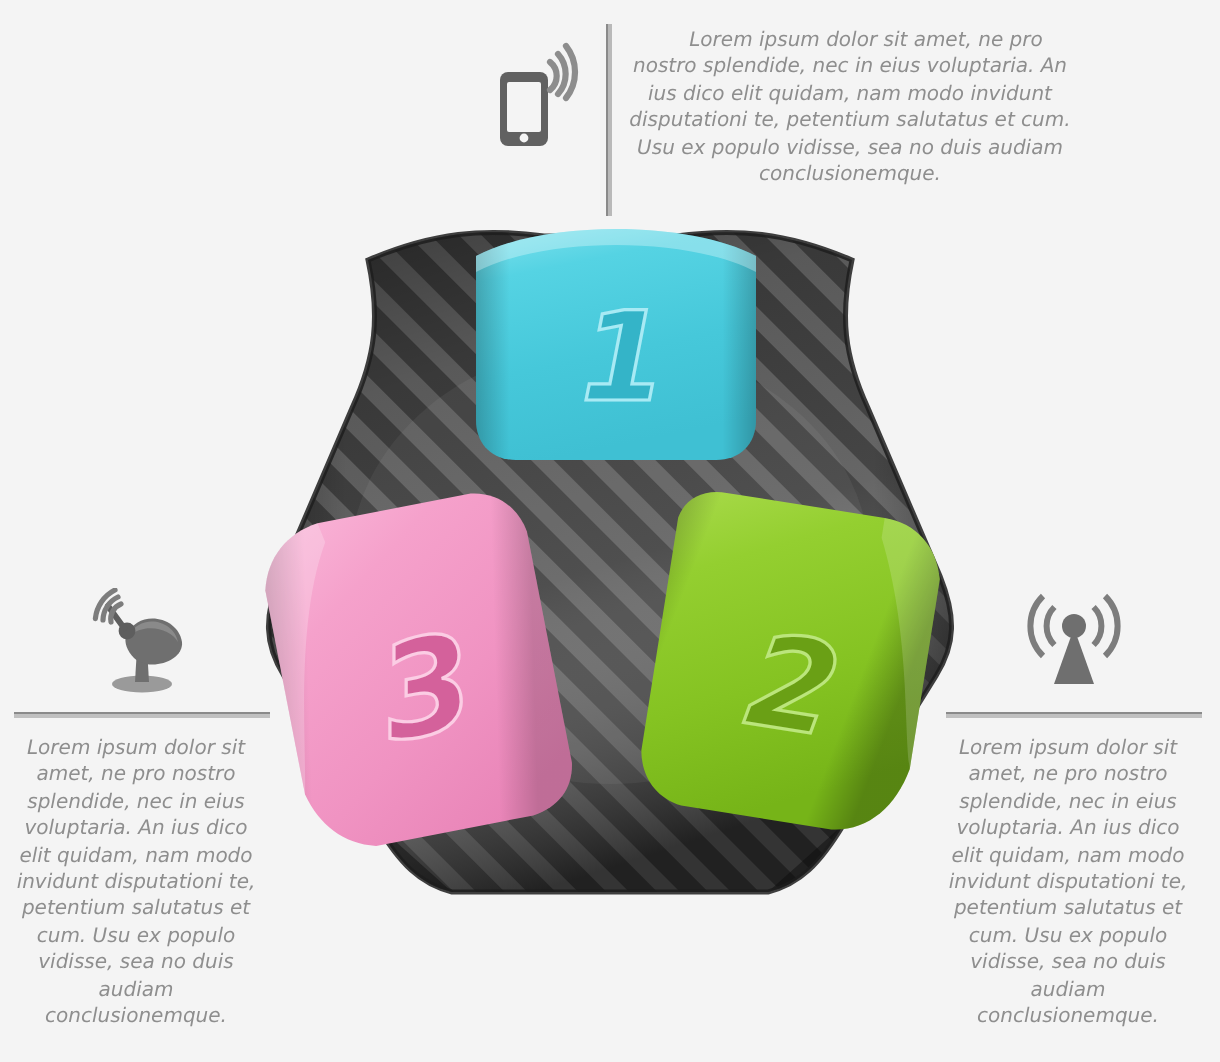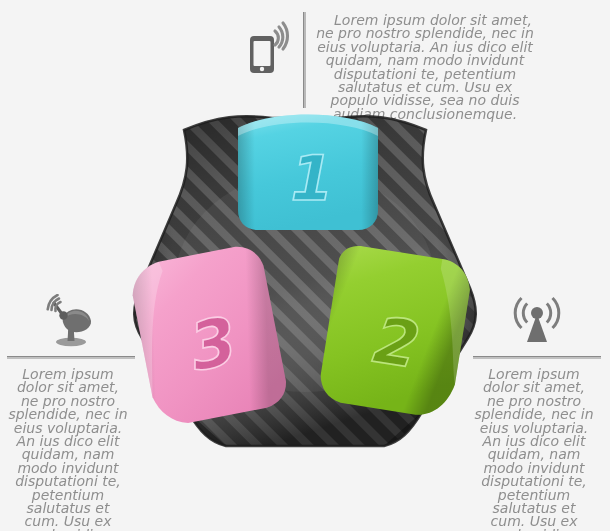--- a/index.html
+++ b/index.html
@@ -18,21 +18,21 @@
   .stage {
     position: absolute;
     inset: 0;
   }
 
   
   .para {
     font-family: "DejaVu Sans", sans-serif;
     font-style: italic;
     color: #8e8e8e;
-    font-size: 14px;
+    font-size: 10px;
     line-height: 13.4px;
   }
 
   
   .top-block {
     position: absolute;
     left: 240px;
     top: 8px;
     width: 300px;
     height: 100px;

